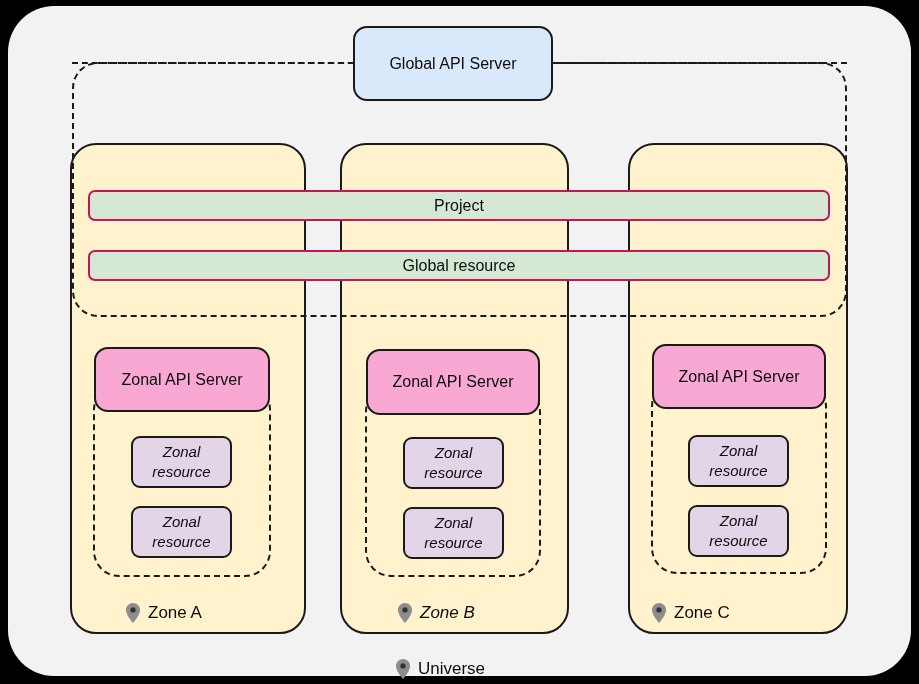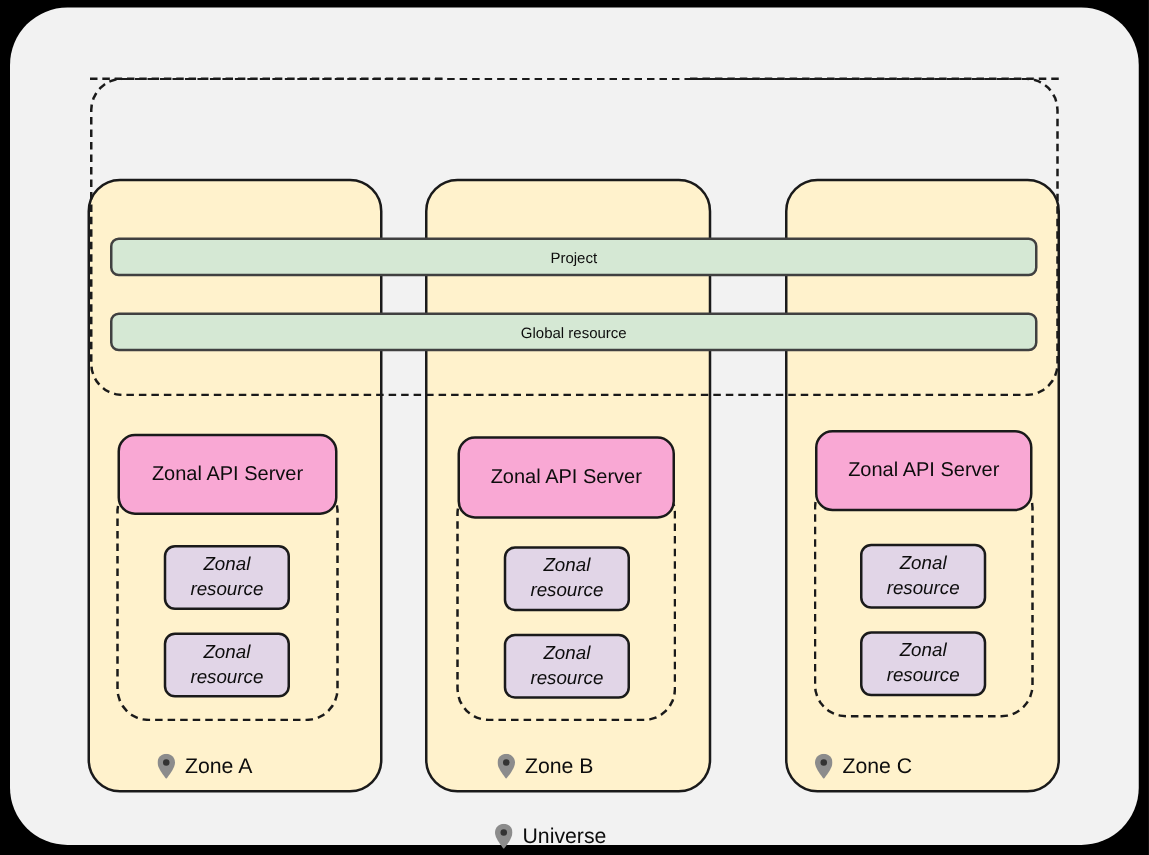--- a/index.html
+++ b/index.html
@@ -57,27 +57,27 @@
   .zone-b { left: 340px; width: 229px; }
   .zone-c { left: 628px; width: 220px; }
 
   
   .global-bar {
     position: absolute;
     left: 88px;
     width: 742px;
     height: 31px;
     background: #d5e8d4;
-    border: 2px solid #404040;
+    border: 2px solid #be185d;
     border-radius: 7px;
     box-sizing: border-box;
     display: flex;
     align-items: center;
     justify-content: center;
-    font-size: 12px;
+    font-size: 16px;
     color: #0d0d0d;
   }
   .bar-project  { top: 190px; }
   .bar-resource { top: 250px; }
 
   
   .global-api {
     position: absolute;
     left: 353px;
     top: 26px;
@@ -154,21 +154,21 @@
     position: absolute;
     display: flex;
     align-items: center;
     gap: 8px;
     font-size: 17px;
     color: #0d0d0d;
     white-space: nowrap;
     margin-top: 14px;
   }
   .pin-a { left: 126px; top: 589px; }
-  .pin-b { left: 398px; top: 589px; }
+  .pin-b { left: 398px; top: 589px; font-style: italic; }
   .pin-c { left: 652px; top: 589px; }
   .pin-universe { left: 396px; top: 645px; }
 
   .pin-icon { width: 14px; height: 20px; display: block; }
 
   
   .connector {
     position: absolute;
     border-top: 2px dashed #1a1a1a;
     height: 0;
@@ -192,20 +192,23 @@
   <div class="connector conn-left"></div>
   <div class="connector conn-right"></div>
 
   <div class="global-bar bar-project">
     <span>Project</span>
   </div>
   <div class="global-bar bar-resource">
     <span>Global resource</span>
   </div>
 
+  <div class="global-api">
+    <span>Global API Server</span>
+  </div>
 
   <div class="zone-inner inner-a"></div>
   <div class="zonal-api api-a">
     <span>Zonal API Server</span>
   </div>
   <div class="zonal-res res-a1">
     <span>Zonal</span>
     <span>resource</span>
   </div>
   <div class="zonal-res res-a2">

